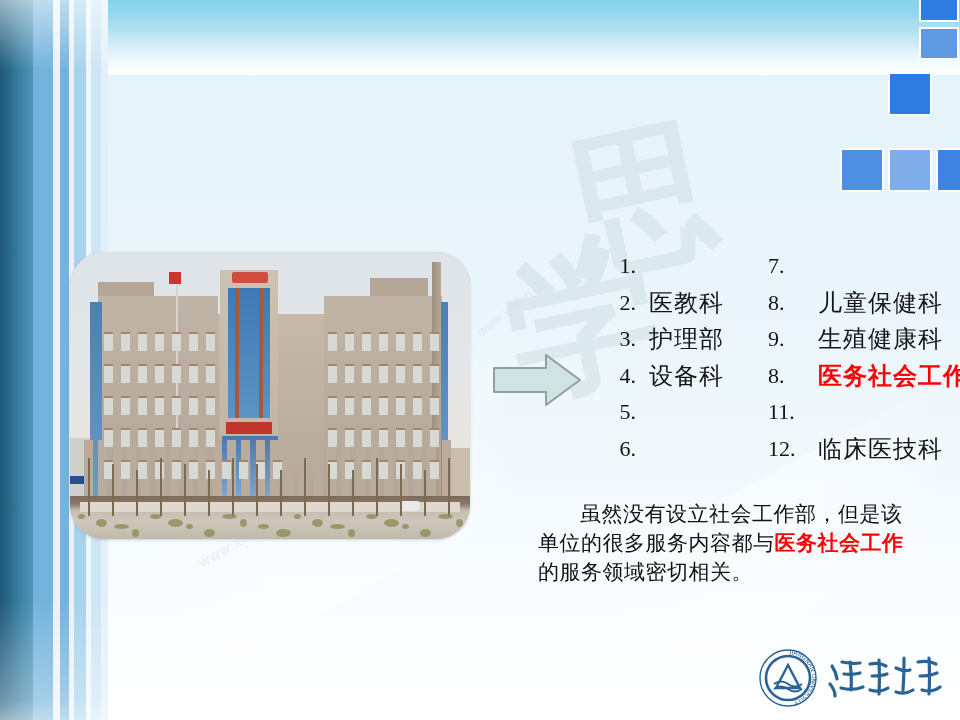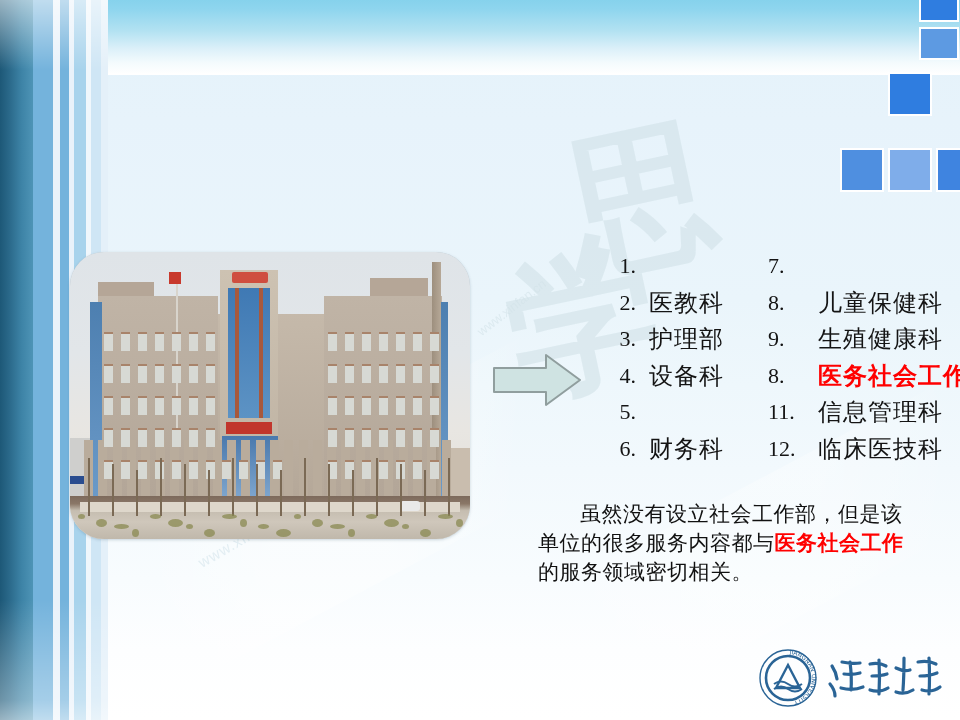--- a/index.html
+++ b/index.html
@@ -388,42 +388,40 @@
         </div>
         <div class="lrow">
           <span class="lnum">4.</span>
           <span class="ltxt">设备科</span>
         </div>
         <div class="lrow">
           <span class="lnum">5.</span>
         </div>
         <div class="lrow">
           <span class="lnum">6.</span>
-          <span class="ltxt">财务科</span>
         </div>
       </div>
     <div class="col-right" id="col-right">
         <div class="lrow">
           <span class="lnum-w">7.</span>
         </div>
         <div class="lrow">
           <span class="lnum-w">8.</span>
           <span class="ltxt" style="padding-left: 4px;">儿童保健科</span>
         </div>
         <div class="lrow">
           <span class="lnum-w">9.</span>
           <span class="ltxt" style="padding-left: 4px;">生殖健康科</span>
         </div>
         <div class="lrow">
           <span class="lnum-w">8.</span>
           <span class="ltxt hl" style="padding-left: 4px;">医务社会工作</span>
         </div>
         <div class="lrow">
           <span class="lnum-w">11.</span>
-          <span class="ltxt" style="padding-left: 4px;">信息管理科</span>
         </div>
         <div class="lrow">
           <span class="lnum-w">12.</span>
           <span class="ltxt" style="padding-left: 4px;">临床医技科</span>
         </div>
       </div>
   </div>
 
   <div class="para">
     <span class="ind"></span><span>虽然没有设立社会工作部，但是该单位的很多服务内容都与</span><span class="red">医务社会工作</span><span>的服务领域密切相关。</span>

